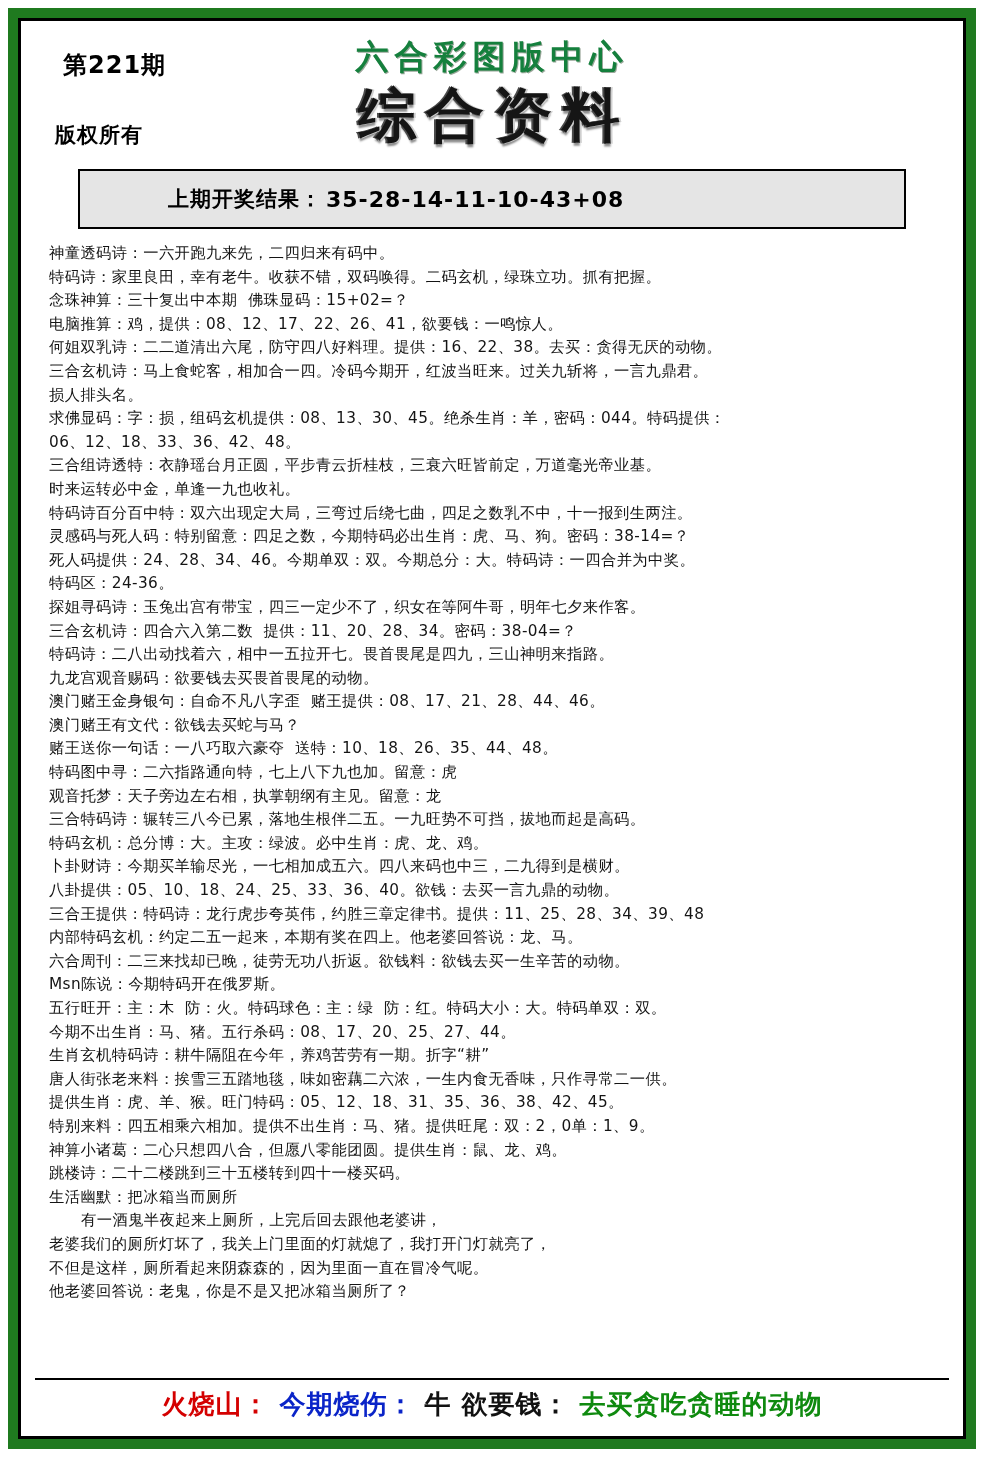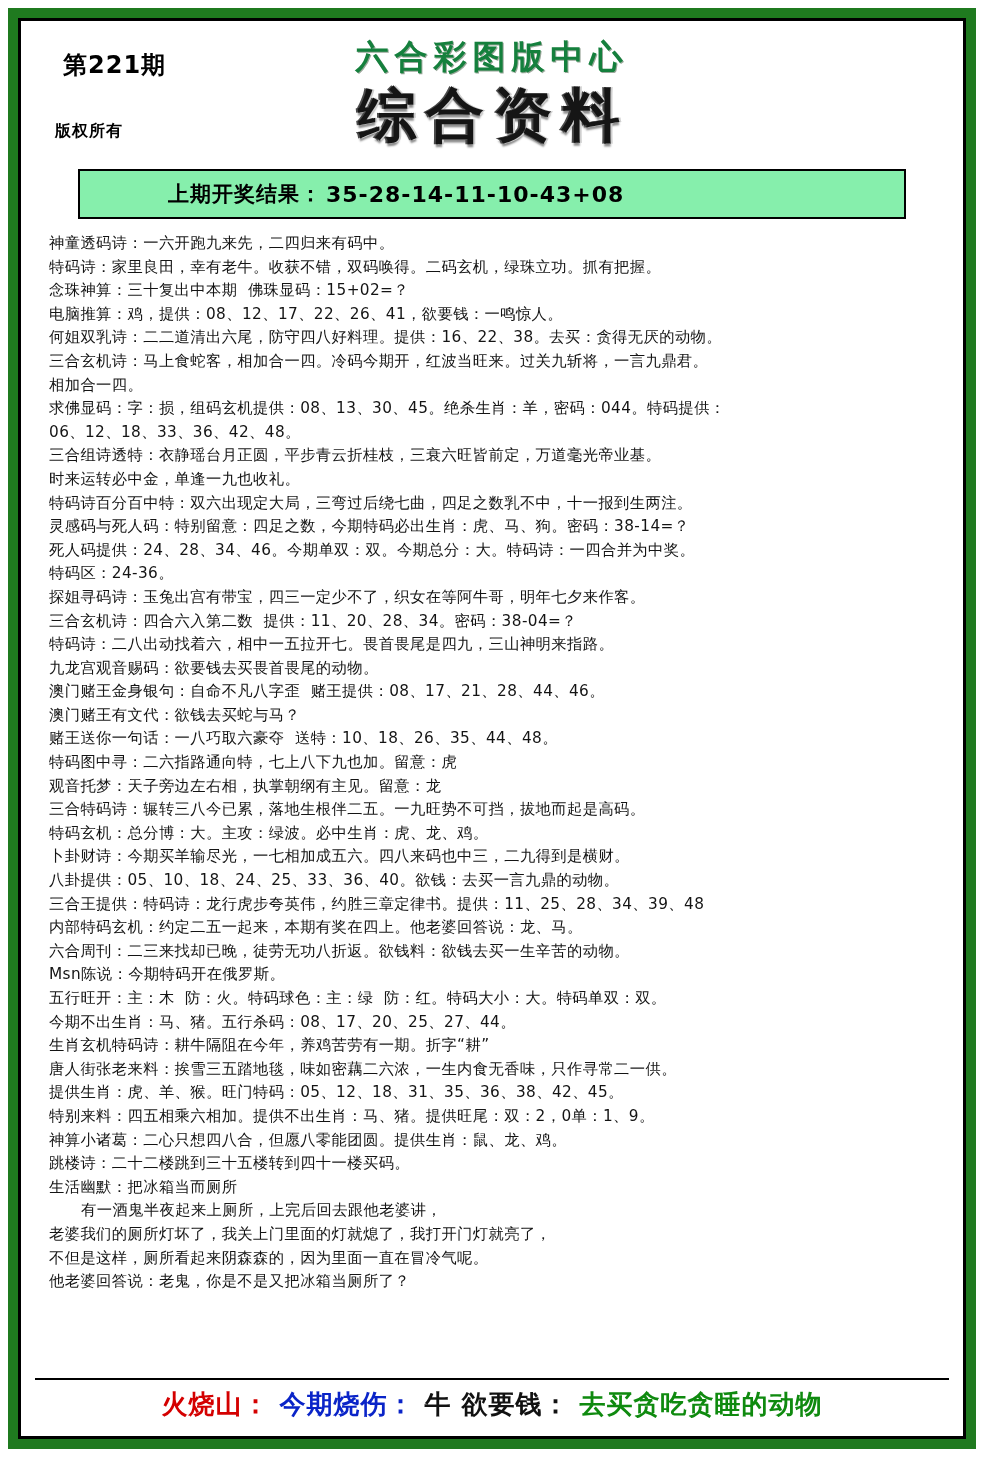--- a/index.html
+++ b/index.html
@@ -60,21 +60,21 @@
     top: 28px;
     font-size: 24px;
     font-weight: bold;
     color: #000;
     letter-spacing: 1px;
   }
   .copyright {
     position: absolute;
     left: 20px;
     top: 100px;
-    font-size: 16px;
+    font-size: 21px;
     font-weight: bold;
     color: #000;
     letter-spacing: 1px;
   }
   .title-main {
     position: absolute;
     left: 0;
     right: 0;
     top: 14px;
     text-align: center;
@@ -97,27 +97,27 @@
     text-shadow:
        2px 0 0 #cfcfcf,
       -2px 0 0 #4a4a4a,
        0 3px 2px rgba(0,0,0,0.45);
   }
 
   
   .result-bar {
     margin: 0 auto;
     width: 828px;
-    height: 50px;
+    height: 60px;
     border: 2px solid #000;
     box-sizing: border-box;
     display: flex;
     align-items: center;
     padding-left: 88px;
-    background: #86efac;
+    background: #e5e5e5;
   }
   .result-label {
     font-size: 21px;
     font-weight: bold;
     color: #000;
     letter-spacing: 1px;
   }
   .result-numbers {
     font-size: 22px;
     font-weight: bold;
@@ -192,21 +192,21 @@
           <span class="result-numbers">35-28-14-11-10-43+08</span>
         </div>
 
         <div class="body-text">
           <div class="line">神童透码诗：一六开跑九来先，二四归来有码中。</div>
           <div class="line">特码诗：家里良田，幸有老牛。收获不错，双码唤得。二码玄机，绿珠立功。抓有把握。</div>
           <div class="line">念珠神算：三十复出中本期  佛珠显码：15+02=？</div>
           <div class="line">电脑推算：鸡，提供：08、12、17、22、26、41，欲要钱：一鸣惊人。</div>
           <div class="line">何姐双乳诗：二二道清出六尾，防守四八好料理。提供：16、22、38。去买：贪得无厌的动物。</div>
           <div class="line">三合玄机诗：马上食蛇客，相加合一四。冷码今期开，红波当旺来。过关九斩将，一言九鼎君。</div>
-          <div class="line">相加合一四。</div>
+          <div class="line">损人排头名。</div>
           <div class="line">求佛显码：字：损，组码玄机提供：08、13、30、45。绝杀生肖：羊，密码：044。特码提供：</div>
           <div class="line">06、12、18、33、36、42、48。</div>
           <div class="line">三合组诗透特：衣静瑶台月正圆，平步青云折桂枝，三衰六旺皆前定，万道毫光帝业基。</div>
           <div class="line">时来运转必中金，单逢一九也收礼。</div>
           <div class="line">特码诗百分百中特：双六出现定大局，三弯过后绕七曲，四足之数乳不中，十一报到生两注。</div>
           <div class="line">灵感码与死人码：特别留意：四足之数，今期特码必出生肖：虎、马、狗。密码：38-14=？</div>
           <div class="line">死人码提供：24、28、34、46。今期单双：双。今期总分：大。特码诗：一四合并为中奖。</div>
           <div class="line">特码区：24-36。</div>
           <div class="line">探姐寻码诗：玉兔出宫有带宝，四三一定少不了，织女在等阿牛哥，明年七夕来作客。</div>
           <div class="line">三合玄机诗：四合六入第二数  提供：11、20、28、34。密码：38-04=？</div>

